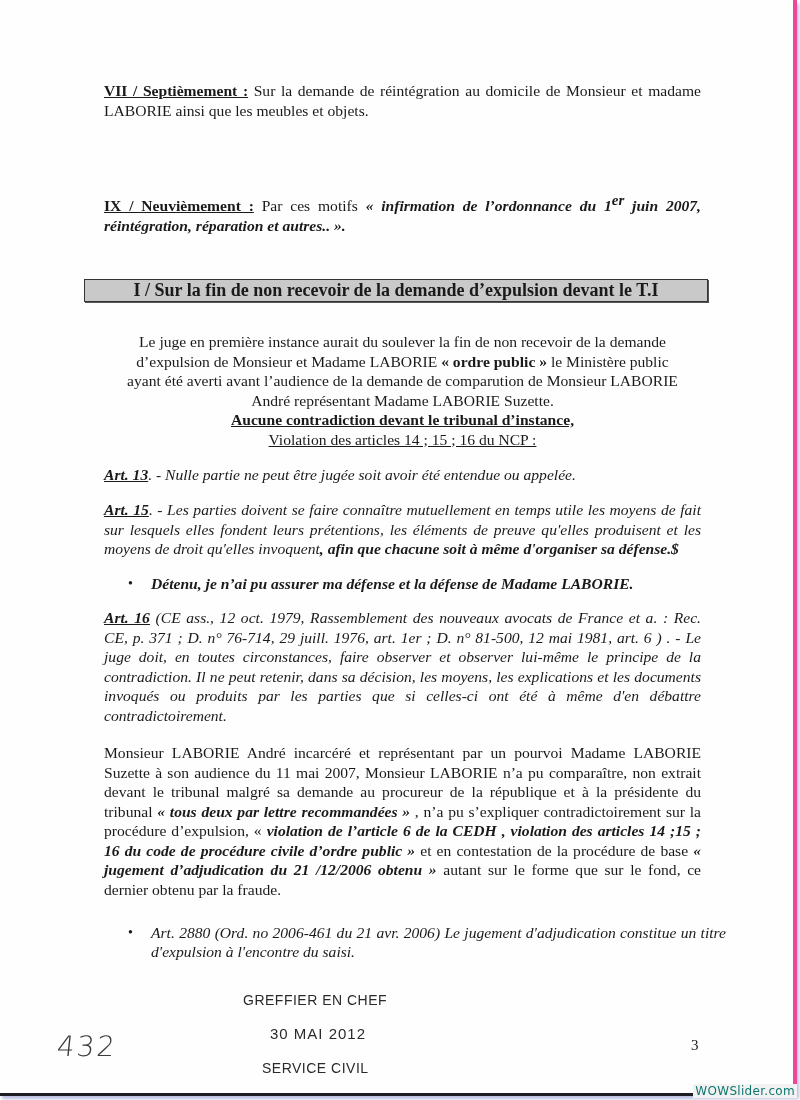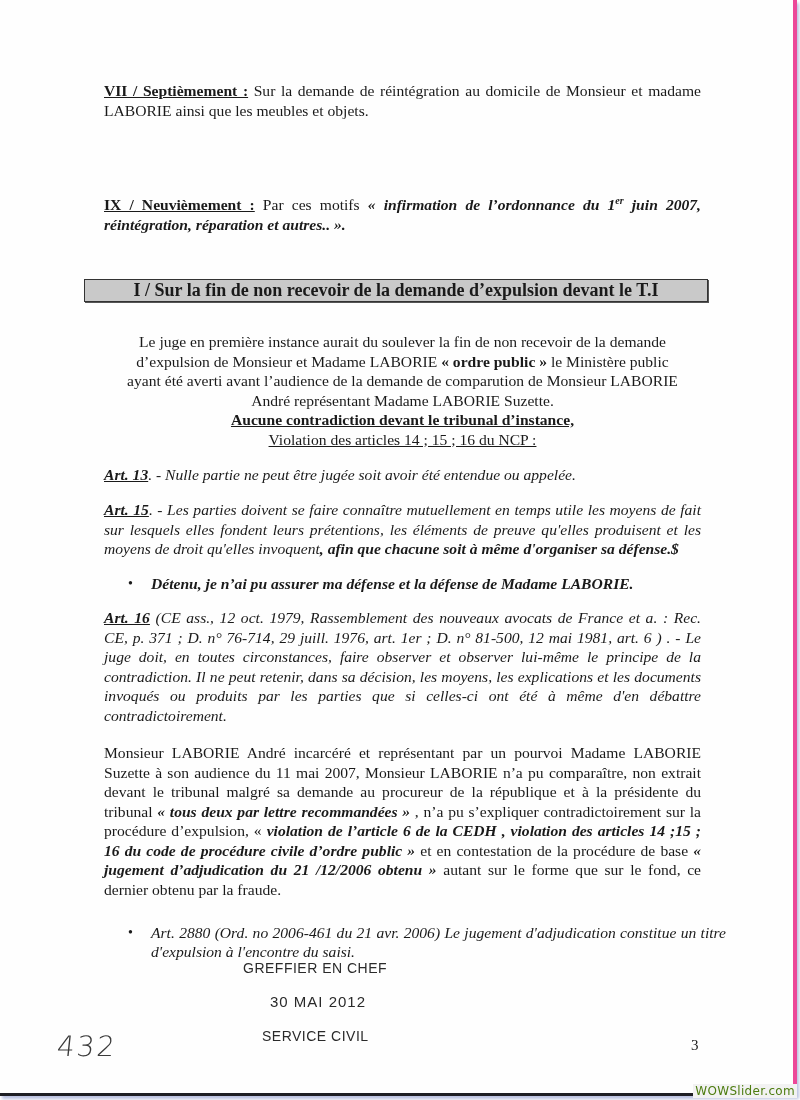--- a/index.html
+++ b/index.html
@@ -70,20 +70,21 @@
       display: block;
       margin-left: 22px;
     }
 
     .stamp {
       position: absolute;
       font-family: "Liberation Sans", sans-serif;
       color: #2a2a2a;
       font-size: 14px;
       letter-spacing: 0.5px;
+      margin-top: 32px;
     }
     .handwritten {
       position: absolute;
       left: 57px;
       top: 1030px;
       font-family: "DejaVu Sans", sans-serif;
       font-size: 28px;
       font-weight: 200;
       color: #3a3a3a;
       transform: skewX(-6deg);
@@ -95,37 +96,37 @@
       top: 1037px;
       font-size: 15px;
     }
     .watermark {
       position: absolute;
       right: 3px;
       bottom: 2px;
       background: #f2f2f2;
       font-family: "DejaVu Sans", sans-serif;
       font-size: 12px;
-      color: #4d7c0f;
+      color: #0f766e;
       padding: 0 2px;
       letter-spacing: 0.3px;
     }
   </style>
 </head>
 <body>
 
 <div class="page">
 
   <div class="content just" style="top:81px;">
     <p><span class="b u">VII / Septièmement :</span><span> Sur la demande de réintégration au domicile de Monsieur et madame LABORIE ainsi que les meubles et objets.</span></p>
   </div>
 
 
   <div class="content just" style="top:191px;">
-    <p><span class="b u">IX / Neuvièmement :</span><span> Par ces motifs </span><span class="bi">« infirmation de l’ordonnance du 1</span><sup class="bi" style="font-size:10px;">er</sup><span class="bi"> juin 2007, réintégration, réparation et autres.. ».</span></p>
+    <p><span class="b u">IX / Neuvièmement :</span><span> Par ces motifs </span><span class="bi">« infirmation de l’ordonnance du 1</span><sup class="bi" style="font-size:15px;">er</sup><span class="bi"> juin 2007, réintégration, réparation et autres.. ».</span></p>
   </div>
 
   <div class="section-bar">
     <span>I / Sur la fin de non recevoir de la demande d’expulsion devant le T.I</span>
   </div>
 
   <div class="content center" style="top:332px; left:120px; width:565px;">
     <p><span>Le juge en première instance aurait du soulever la fin de non recevoir de la demande d’expulsion de Monsieur et Madame LABORIE </span><span class="b">« ordre public »</span><span> le Ministère public ayant été averti avant l’audience de la demande de comparution de Monsieur LABORIE André représentant Madame LABORIE Suzette.</span></p>
   </div>
 

